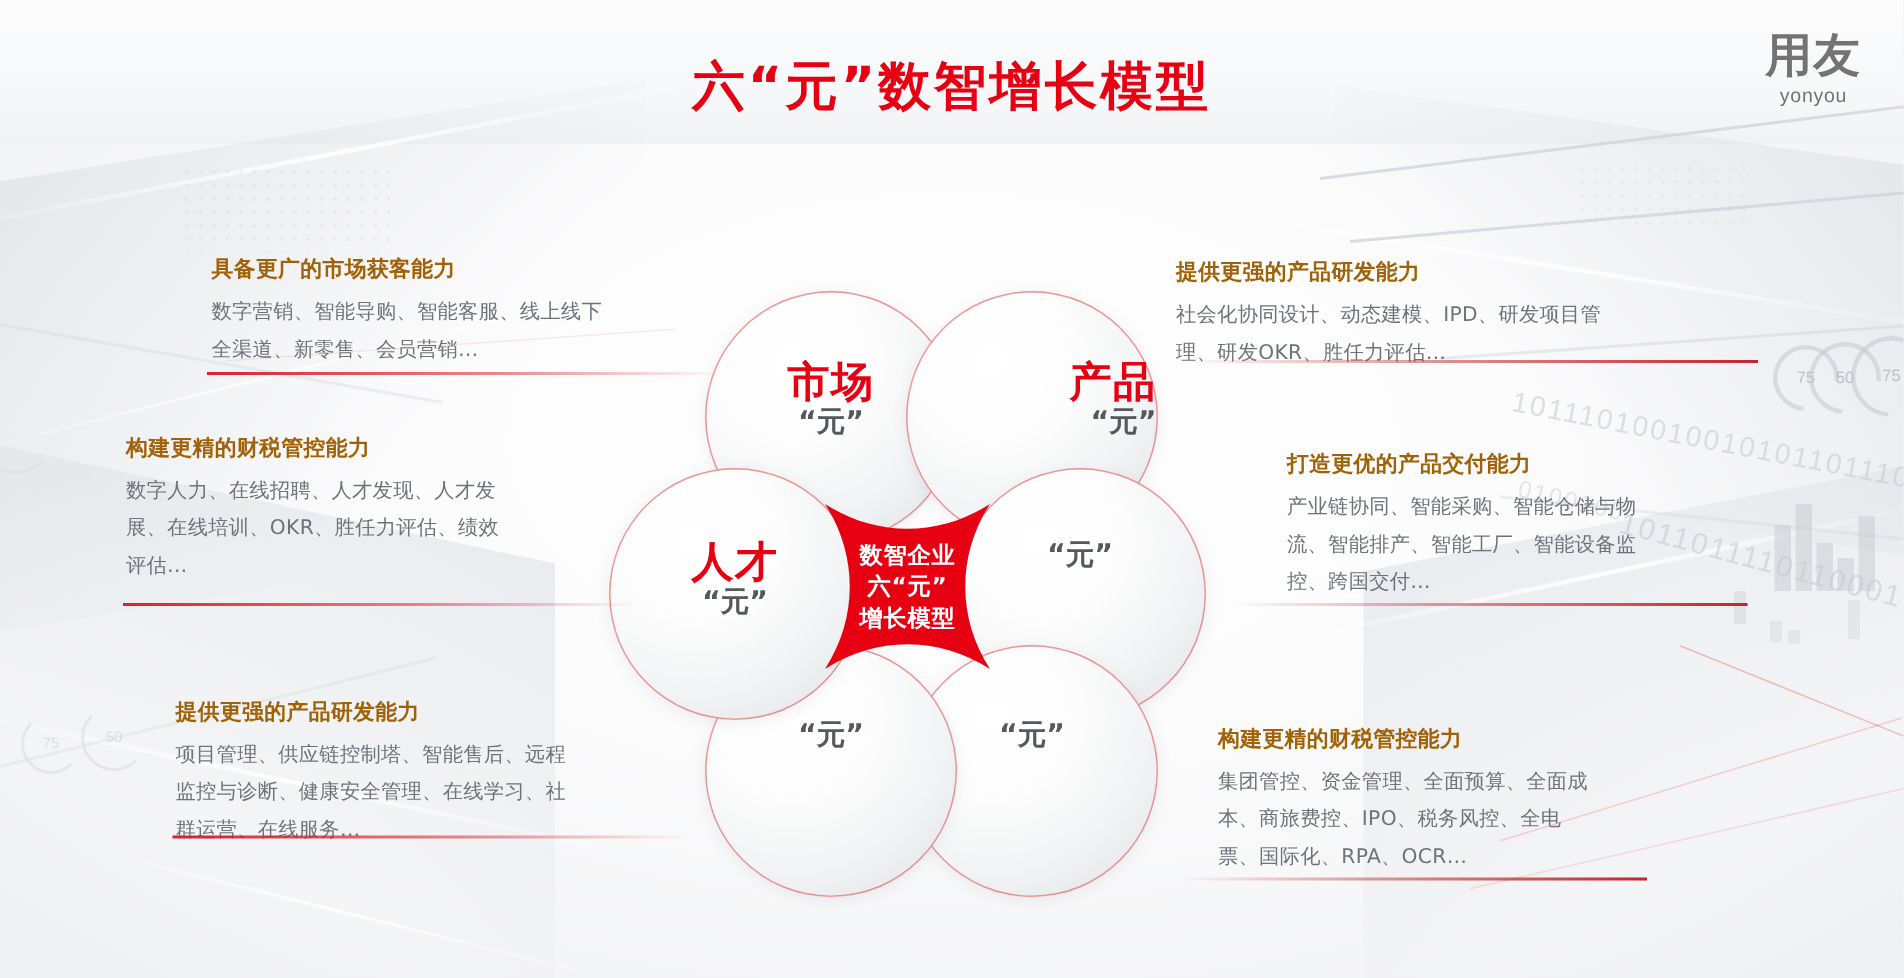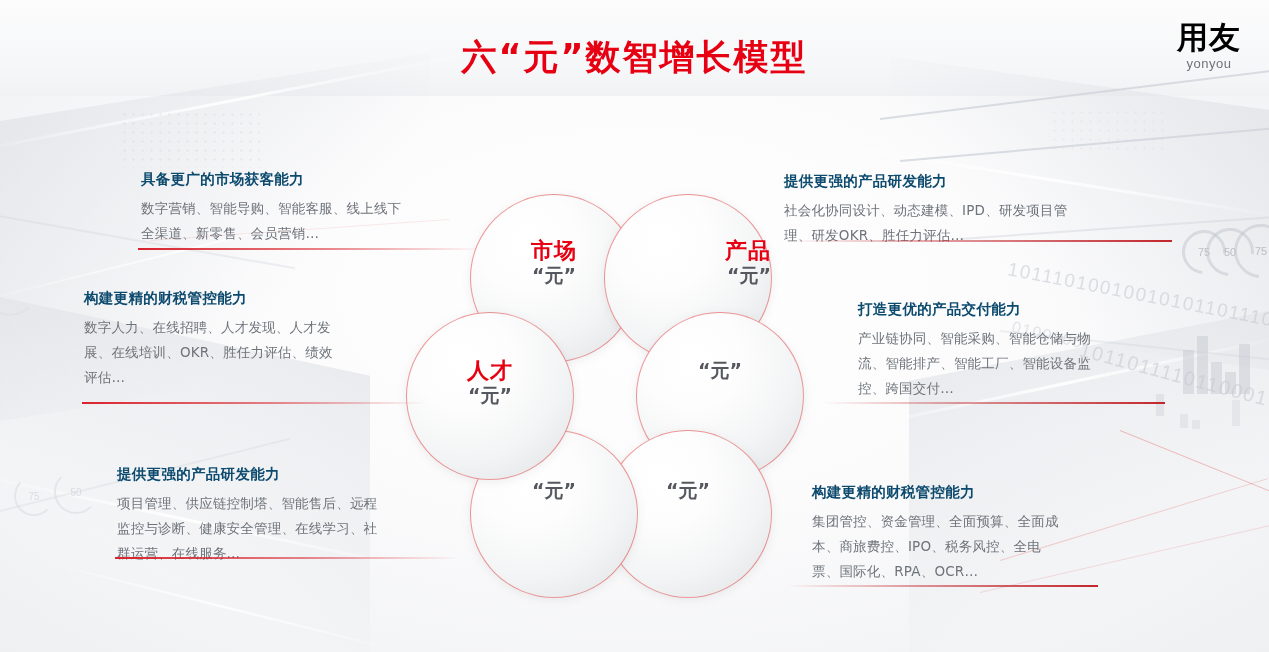--- a/index.html
+++ b/index.html
@@ -104,35 +104,35 @@
     color: #e60012;
     letter-spacing: 2px;
     font-family: "DejaVu Sans", "Liberation Sans", sans-serif;
     z-index: 6;
   }
   .logo {
     position: absolute; right: 28px; top: 22px;
     text-align: center; z-index: 6;
   }
   .logo .cn {
-    font-size: 31px; font-weight: bold; color: #000000;
+    font-size: 31px; font-weight: bold; color: #737373;
     letter-spacing: 1px; line-height: 1;
     font-family: "DejaVu Sans", "Liberation Sans", sans-serif;
   }
   .logo .en {
     font-size: 13px; color: #6f7378; letter-spacing: .5px;
     margin-top: 3px; font-family: "Liberation Sans", sans-serif;
   }
 
   
   .block { position: absolute; z-index: 5; }
   .block h3 {
     font-size: 14.5px;
     font-weight: bold;
-    color: #0c4a6e;
+    color: #a16207;
     margin-bottom: 7px;
     letter-spacing: .3px;
     font-family: "DejaVu Sans", "Liberation Sans", sans-serif;
   }
   .block p {
     font-size: 13.5px;
     color: #6e737a;
     line-height: 25px;
     letter-spacing: .2px;
     font-family: "DejaVu Sans", "Liberation Sans", sans-serif;
@@ -162,21 +162,21 @@
     box-shadow: 0 2px 10px rgba(120,125,135,.12);
   }
   .petal .lab {
     position: absolute;
     width: 100%;
     text-align: center;
     font-family: "DejaVu Sans", "Liberation Sans", sans-serif;
   }
   .petal .lab .n {
     display:block;
-    font-size: 22px; font-weight: bold; color: #e60012; line-height: 1.12;
+    font-size: 28px; font-weight: bold; color: #e60012; line-height: 1.12;
     letter-spacing: 1px;
   }
   .petal .lab .y {
     display:block;
     font-size: 19px; font-weight: bold; color: #55595f; line-height: 1.2;
     letter-spacing: 0px;
   }
 
   
   .core {
@@ -304,20 +304,34 @@
 <div class="rule rtl" style="left:822px; top:402px; width:343px;"></div>
 
 <div class="block" style="left:812px; top:483px; width:248px;">
   <h3>构建更精的财税管控能力</h3>
   <p>集团管控、资金管理、全面预算、全面成本、商旅费控、IPO、税务风控、全电票、国际化、RPA、OCR…</p>
 </div>
 <div class="rule rtl" style="left:786px; top:585px; width:312px;"></div>
 
 <div class="venn">
 
+  <div class="core">
+    <svg viewBox="0 0 146 146">
+      <path d="M 18 18
+               C 52 40, 94 40, 128 18
+               C 106 52, 106 94, 128 128
+               C 94 106, 52 106, 18 128
+               C 40 94, 40 52, 18 18 Z" fill="#e60012"></path>
+    </svg>
+    <div class="core-text">
+      <span>数智企业</span>
+      <span>六“元”</span>
+      <span>增长模型</span>
+    </div>
+  </div>
 
   <div class="petal" style="left:66px; top:10px;">
     <div class="lab" style="top:44px;">
       <span class="n">市场</span>
       <span class="y">“元”</span>
     </div>
   </div>
 
   <div class="petal" style="left:200px; top:10px;">
     <div class="lab" style="top:44px;text-align:right;">

